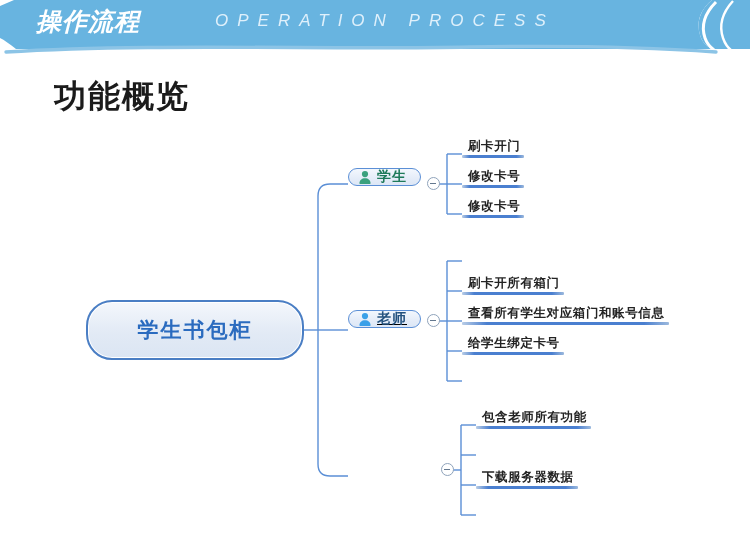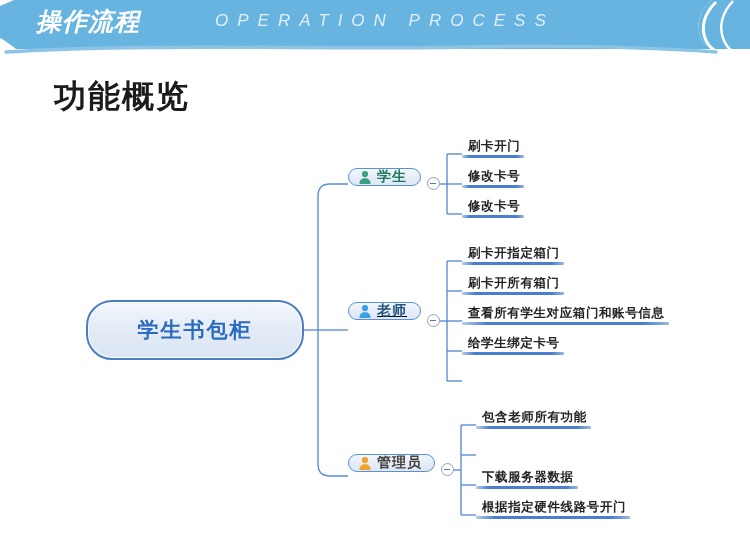--- a/index.html
+++ b/index.html
@@ -114,21 +114,21 @@
     padding: 0 11px 0 9px;
     gap: 5px;
   }
   .branch-label {
     font-size: 14px;
     font-weight: bold;
     letter-spacing: 1px;
     white-space: nowrap;
   }
   .node-student  { left: 348px; top: 48px;  width: 73px; }
-  .node-teacher  { left: 348px; top: 182px; width: 73px; text-decoration: underline; }
+  .node-teacher  { left: 348px; top: 190px; width: 73px; text-decoration: underline; }
   .node-admin    { left: 348px; top: 334px; width: 87px; }
 
   .lbl-student { color: #1e7a5a; }
   .lbl-teacher { color: #24527f; }
   .lbl-admin   { color: #45403a; }
 
   .person-icon { display: block; width: 14px; height: 15px; flex: 0 0 auto; }
 
   
   .toggle {
@@ -245,44 +245,36 @@
 
   <div class="branch-node node-teacher">
     <svg class="person-icon" viewBox="0 0 14 15">
       <circle cx="7" cy="4.1" r="3.1" fill="#3aa0e8"></circle>
       <path d="M7 8.2c-3.3 0-5.4 2.1-5.6 4.9-.02.6.4 1 1 1h9.2c.6 0 1.02-.4 1-1C12.4 10.3 10.3 8.2 7 8.2z" fill="#3aa0e8"></path>
     </svg>
     <span class="branch-label lbl-teacher">老师</span>
   </div>
   <div class="toggle tg-teacher"></div>
 
-  <div class="branch-node node-admin">
-    <svg class="person-icon" viewBox="0 0 14 15">
-      <circle cx="7" cy="4.1" r="3.1" fill="#f0a429"></circle>
-      <path d="M7 8.2c-3.3 0-5.4 2.1-5.6 4.9-.02.6.4 1 1 1h9.2c.6 0 1.02-.4 1-1C12.4 10.3 10.3 8.2 7 8.2z" fill="#f0a429"></path>
-    </svg>
-    <span class="branch-label lbl-admin">管理员</span>
-  </div>
   <div class="toggle tg-admin"></div>
 
   <div class="leaf" style="left:462px; top:18px;">
     <span class="leaf-text">刷卡开门</span>
     <span class="leaf-rule"></span>
   </div>
   <div class="leaf" style="left:462px; top:48px;">
     <span class="leaf-text">修改卡号</span>
     <span class="leaf-rule"></span>
   </div>
   <div class="leaf" style="left:462px; top:78px;">
     <span class="leaf-text">修改卡号</span>
     <span class="leaf-rule"></span>
   </div>
 
   <div class="leaf" style="left:462px; top:125px;">
-    <span class="leaf-text">刷卡开指定箱门</span>
     <span class="leaf-rule"></span>
   </div>
   <div class="leaf" style="left:462px; top:185px;">
     <span class="leaf-text">查看所有学生对应箱门和账号信息</span>
     <span class="leaf-rule"></span>
   </div>
   <div class="leaf" style="left:462px; top:155px;">
     <span class="leaf-text">刷卡开所有箱门</span>
     <span class="leaf-rule"></span>
   </div>
@@ -292,18 +284,14 @@
   </div>
 
   <div class="leaf" style="left:476px; top:289px;text-align:right;">
     <span class="leaf-text">包含老师所有功能</span>
     <span class="leaf-rule"></span>
   </div>
   <div class="leaf" style="left:476px; top:349px;">
     <span class="leaf-text">下载服务器数据</span>
     <span class="leaf-rule"></span>
   </div>
-  <div class="leaf" style="left:476px; top:379px;">
-    <span class="leaf-text">根据指定硬件线路号开门</span>
-    <span class="leaf-rule"></span>
-  </div>
 
 </div>
 
 </body></html>

